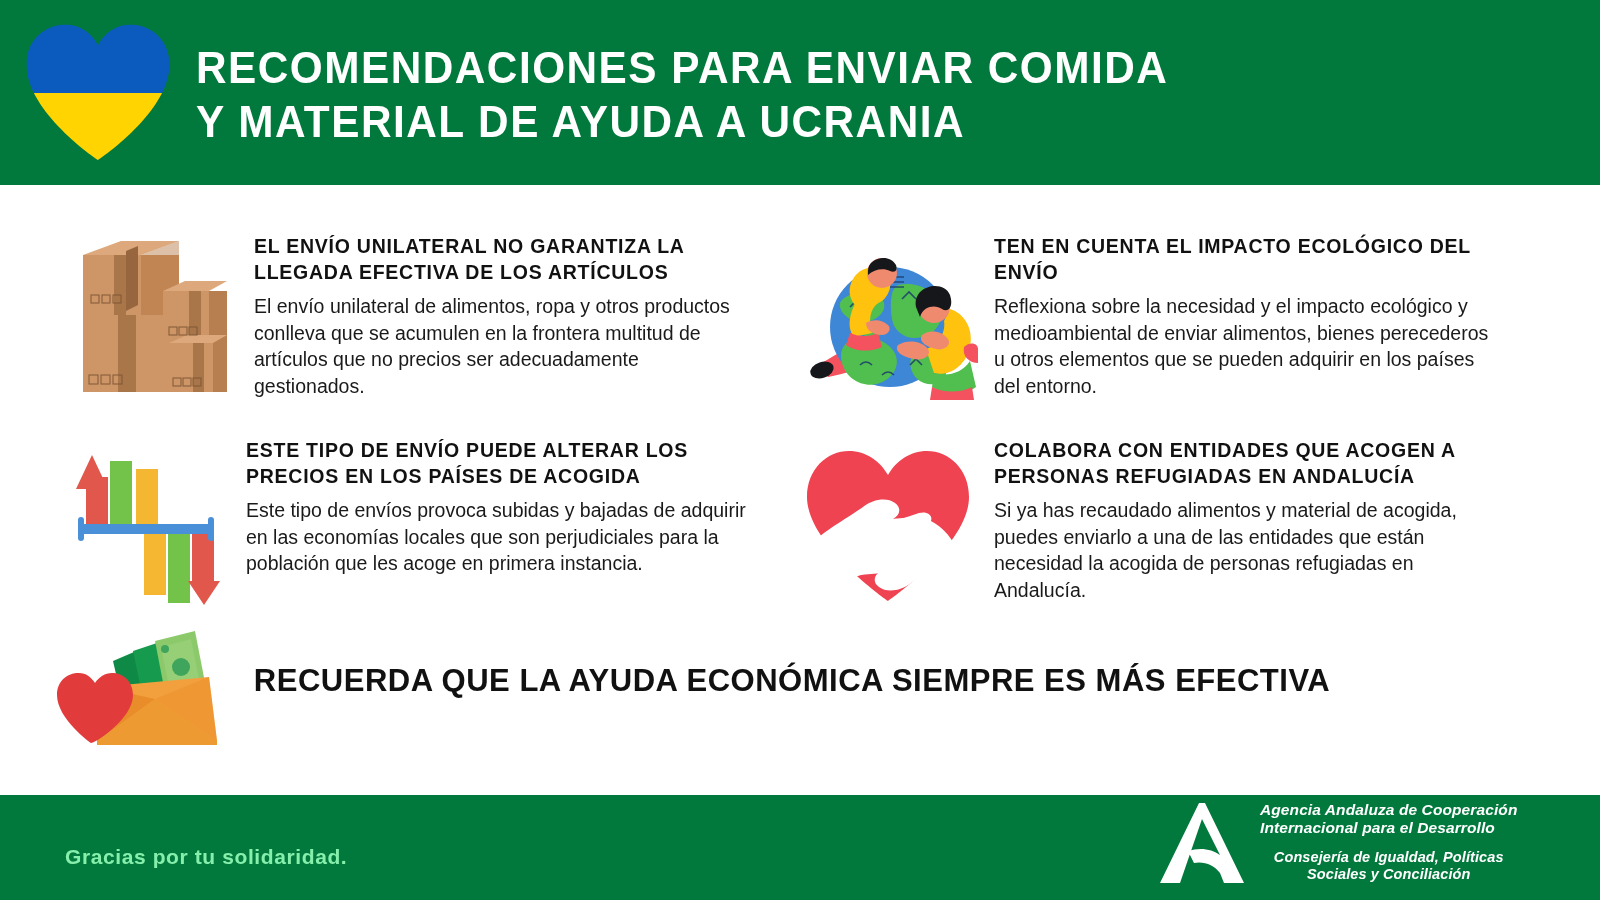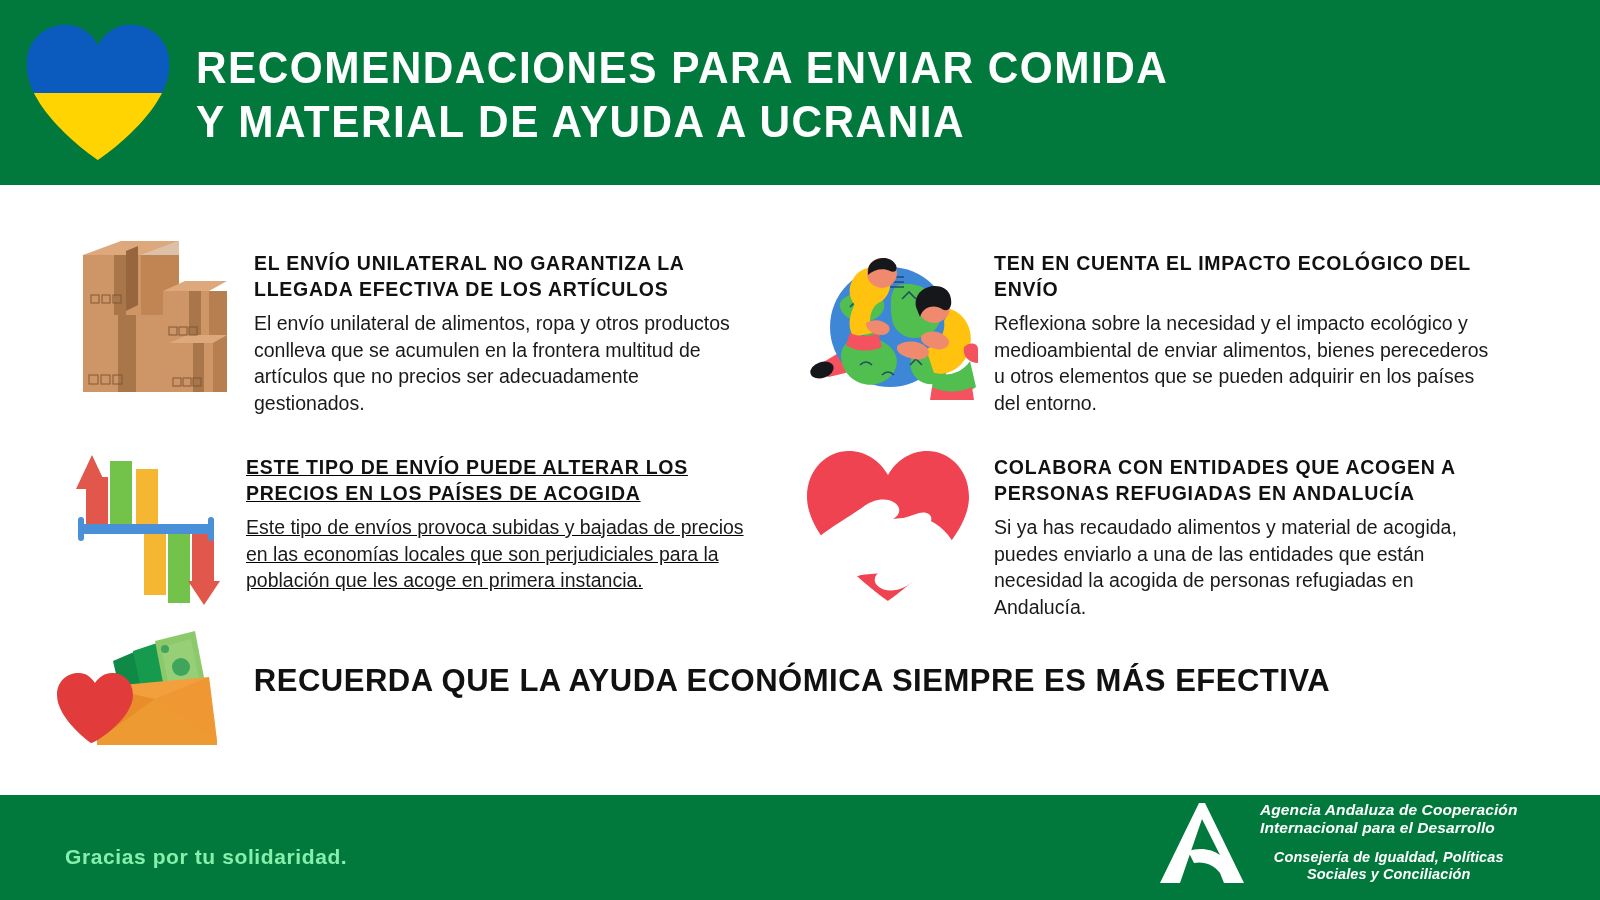--- a/index.html
+++ b/index.html
@@ -88,33 +88,33 @@
     width: 500px;
   }
   .tip-heading {
     color: #111111;
     font-family: "Liberation Sans", sans-serif;
     font-weight: bold;
     font-size: 19.5px;
     line-height: 26px;
     letter-spacing: 0.75px;
     text-transform: uppercase;
-    margin: 17px 0 8px 0;
+    margin: 0 0 8px 0;
   }
   .tip-text {
     color: #1a1a1a;
     font-family: "Liberation Sans", sans-serif;
     font-size: 19.5px;
     line-height: 26.5px;
     margin: 0;
   }
 
   .tip-1 { left: 48px;  top: 48px; }
   .tip-2 { left: 788px; top: 48px; }
-  .tip-3 { left: 40px;  top: 252px; text-decoration: underline; }
+  .tip-3 { left: 40px;  top: 252px; }
   .tip-4 { left: 788px; top: 252px; }
 
   
   .highlight {
     position: absolute;
     left: 40px;
     top: 430px;
     width: 1500px;
     display: flex;
     align-items: center;
@@ -337,21 +337,21 @@
 
           <path d="M150 108 L 162 108 L 162 140 L 172 140 L 156 164 L 140 140 L 150 140 Z" fill="#E2574C"></path>
 
           <rect x="30" y="83" width="136" height="10" rx="5" fill="#4A90D9"></rect>
           <rect x="30" y="76" width="6" height="24" rx="3" fill="#4A90D9"></rect>
           <rect x="160" y="76" width="6" height="24" rx="3" fill="#4A90D9"></rect>
         </svg>
       </div>
       <div class="tip-body">
         <p class="tip-heading">ESTE TIPO DE ENVÍO PUEDE ALTERAR LOS PRECIOS EN LOS PAÍSES DE ACOGIDA</p>
-        <p class="tip-text">Este tipo de envíos provoca subidas y bajadas de precios en las economías locales que son perjudiciales para la población que les acoge en primera instancia.</p>
+        <p class="tip-text">Este tipo de envíos provoca subidas y bajadas de adquirir en las economías locales que son perjudiciales para la población que les acoge en primera instancia.</p>
       </div>
     </div>
 
     <div class="tip tip-4">
       <div class="tip-icon">
         <svg width="175" height="165" viewBox="0 0 175 165" aria-hidden="true">
           <path d="M87 160 C 87 160, 6 104, 6 56 C 6 28, 26 10, 48 10 C 65 10, 79 20, 87 34 C 95 20, 109 10, 126 10 C 148 10, 168 28, 168 56 C 168 104, 87 160, 87 160 Z" fill="#EF4352"></path>
 
           <path d="M18 96 C 30 86, 48 76, 62 66 C 72 58, 86 56, 94 62 C 100 66, 100 74, 92 78 L 76 86 L 118 72 C 126 70, 132 74, 130 80 C 128 86, 120 88, 112 90 L 80 100 L 120 92 C 128 90, 134 94, 132 100 C 130 106, 122 108, 114 110 L 78 118 L 112 114 C 120 112, 126 116, 124 122 C 122 128, 114 130, 106 130 L 58 134 C 44 134, 30 124, 22 112 C 18 106, 16 100, 18 96 Z" fill="#FFFFFF"></path>
 

